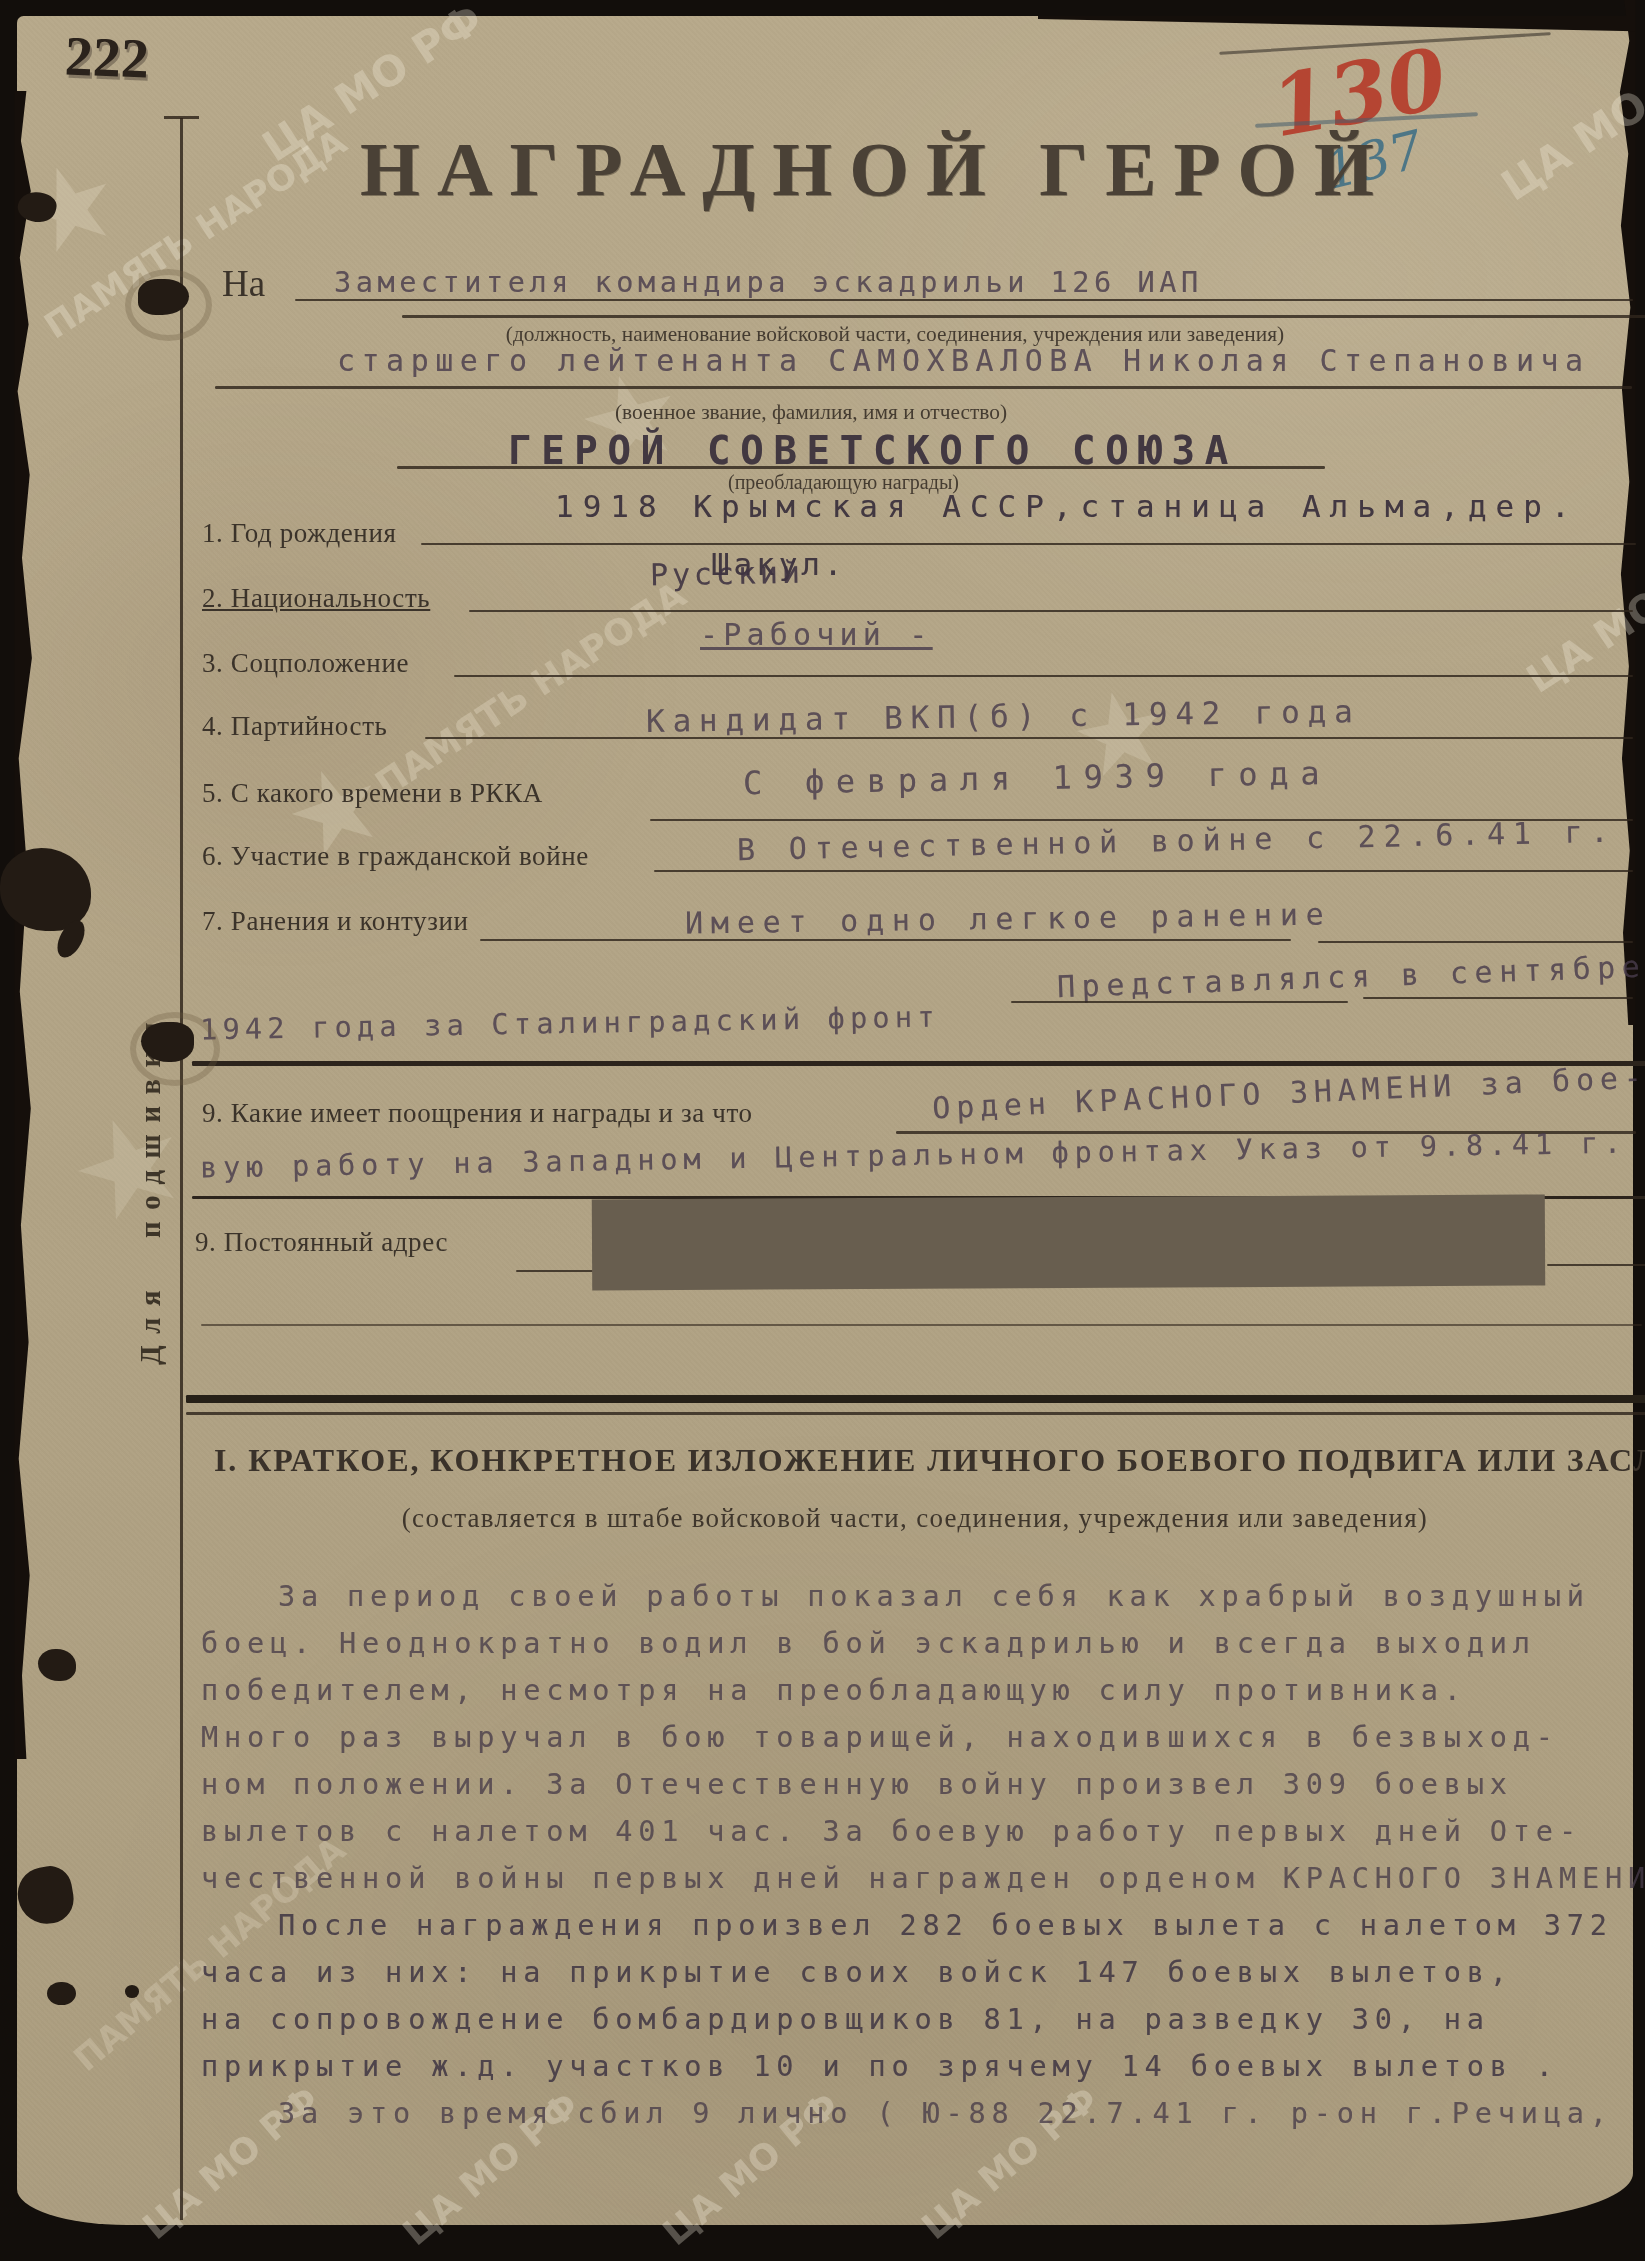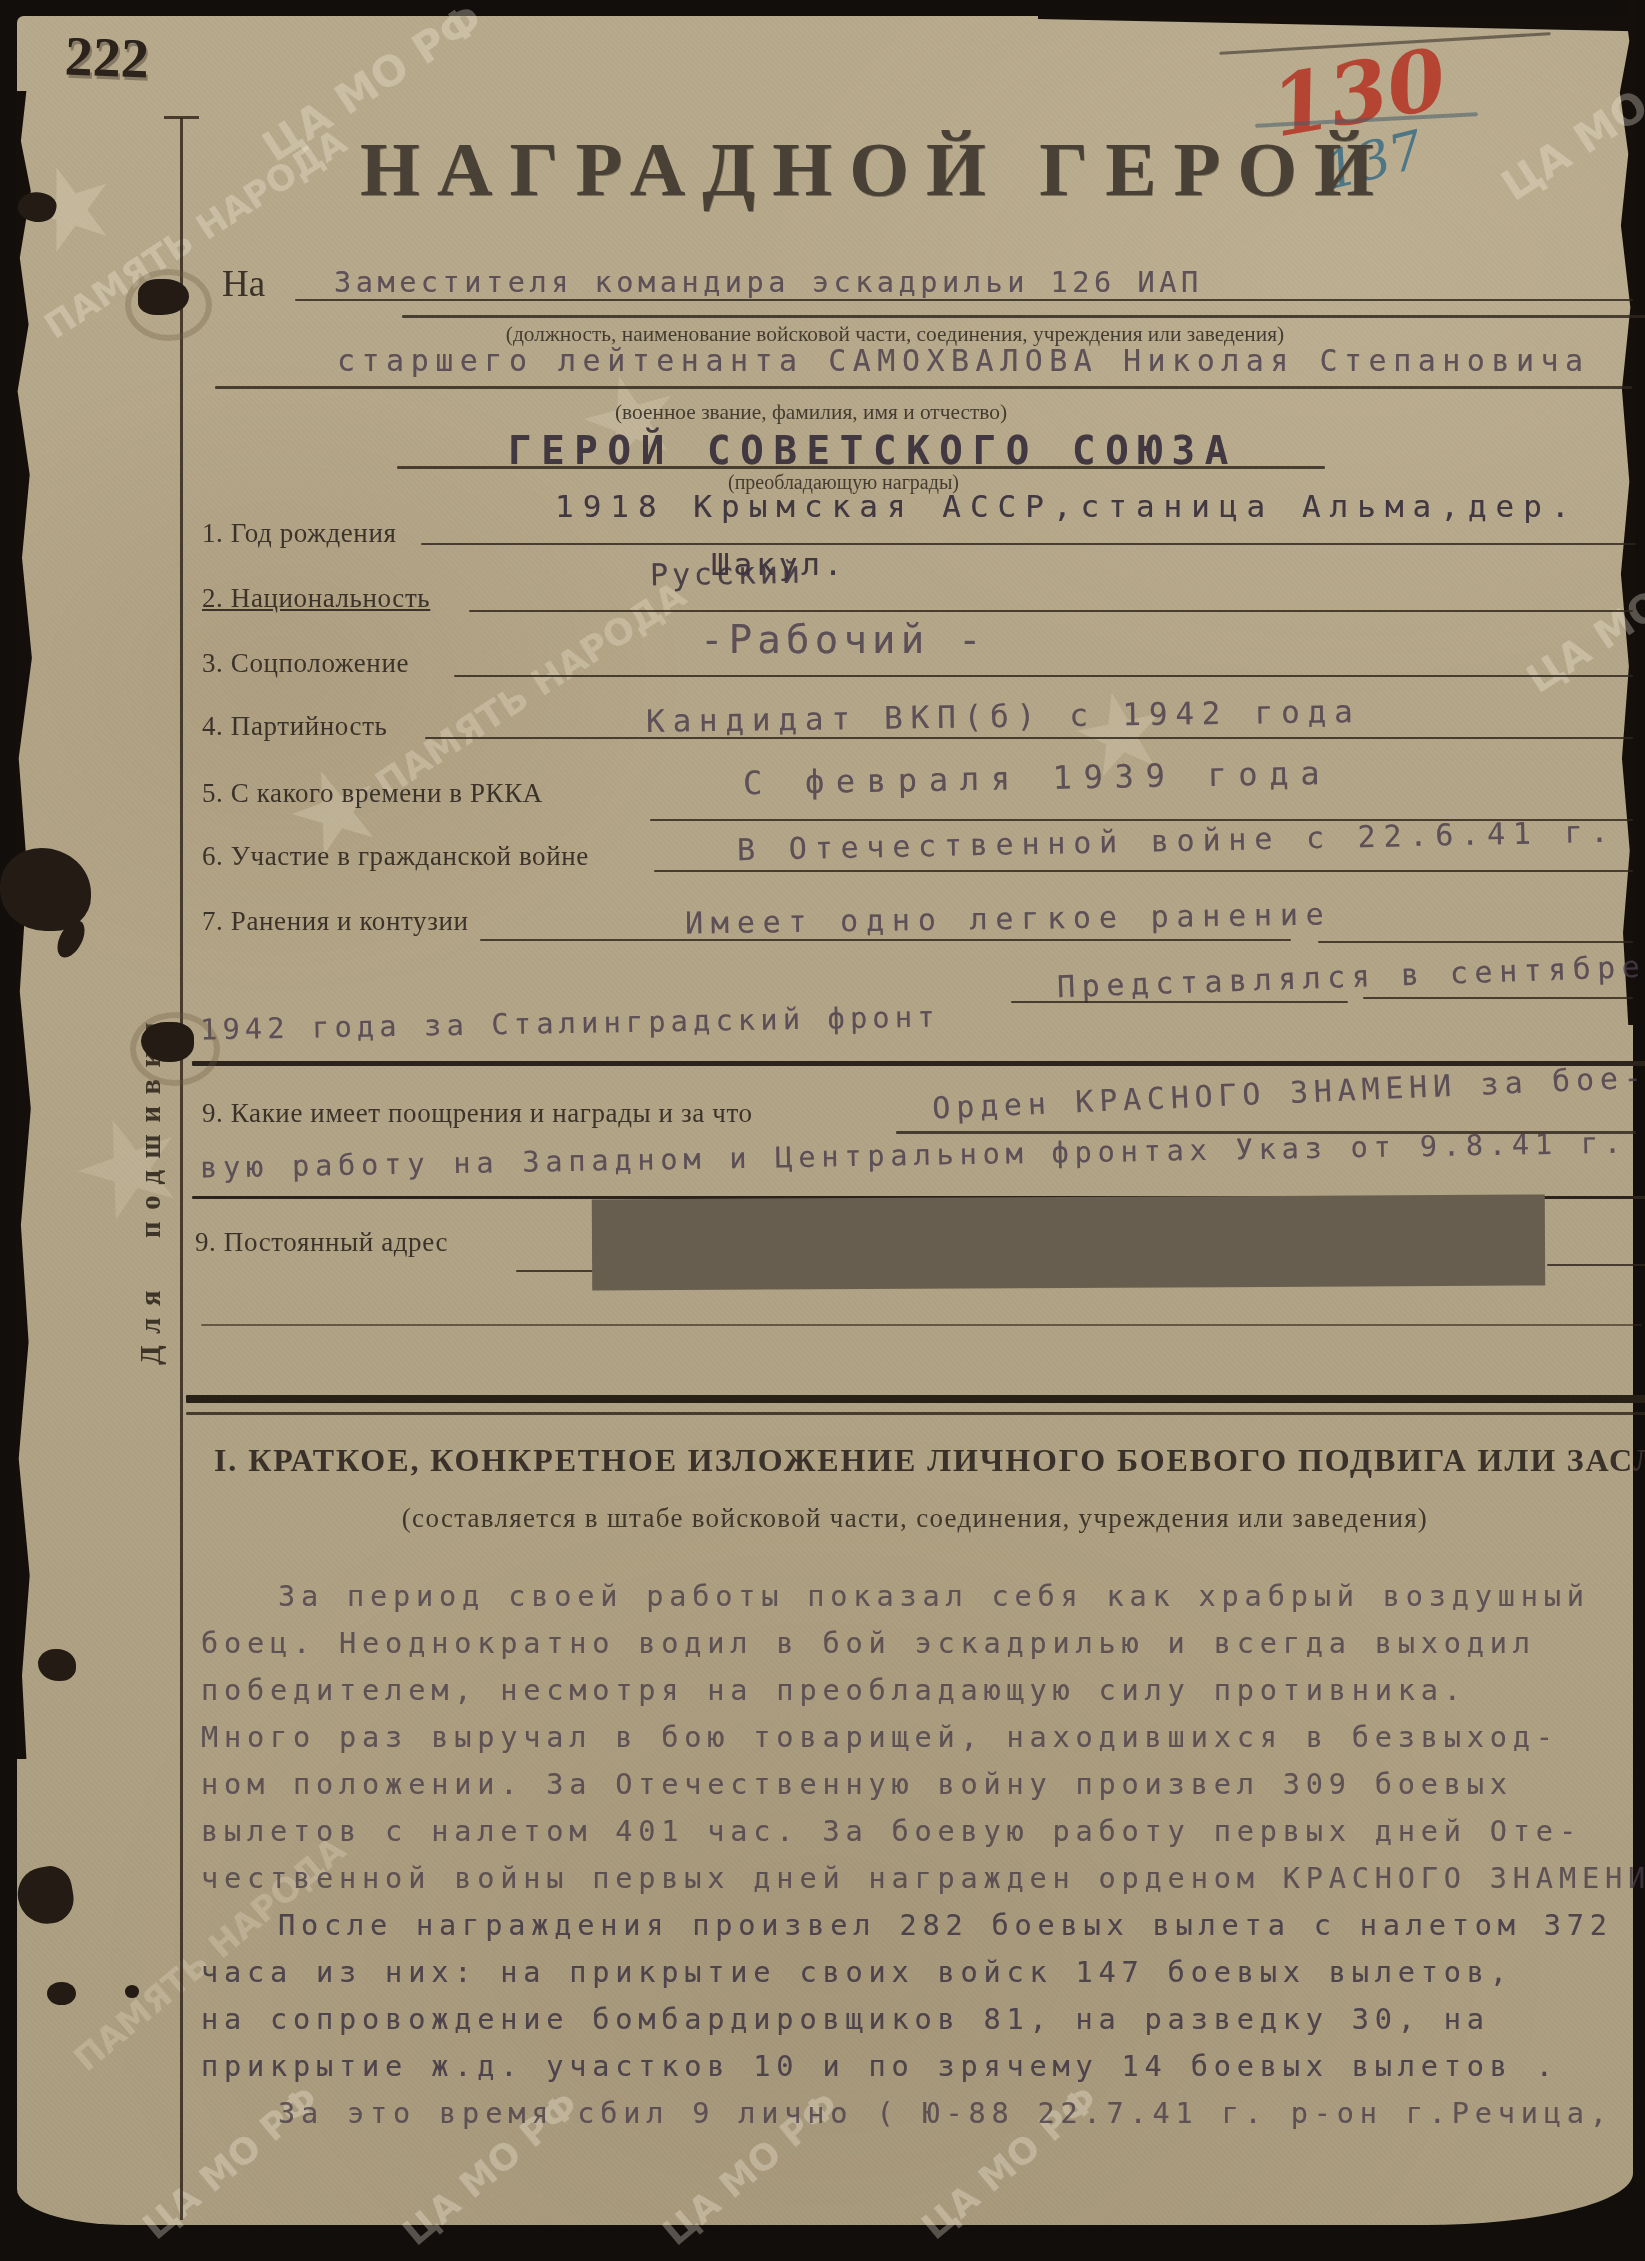--- a/index.html
+++ b/index.html
@@ -122,21 +122,21 @@
 
   <span class="typed dark" style="left:511px;top:488px;font-size:31px;letter-spacing:9px;">1918 Крымская АССР,станица Альма,дер.</span>
   <span class="print flabel" style="left:202px;top:518px;">1. Год рождения</span>
   <div class="rule" style="left:421px;top:543px;width:1215px;"></div>
   <span class="typed dark" style="left:667px;top:546px;font-size:31px;letter-spacing:3.9px;">Шакул.</span>
 
   <span class="typed" style="left:650px;top:556px;font-size:30px;letter-spacing:3.9px;transform:rotate(-1deg);color:rgba(62,50,64,.78);">Русский</span>
   <span class="print flabel" style="left:202px;top:583px;text-decoration:underline;">2. Национальность</span>
   <div class="rule" style="left:469px;top:610px;width:1164px;"></div>
 
-  <span class="typed" style="left:700px;top:617px;font-size:39px;letter-spacing:5.2px;">-Рабочий -</span>
+  <span class="typed" style="left:700px;top:617px;font-size:30px;letter-spacing:5.2px;text-decoration:underline;">-Рабочий -</span>
   <span class="print flabel" style="left:202px;top:648px;text-align:right;">3. Соцположение</span>
   <div class="rule" style="left:454px;top:675px;width:1179px;"></div>
 
   <span class="typed" style="left:646px;top:698px;font-size:31px;letter-spacing:7.8px;transform:rotate(-.8deg);">Кандидат ВКП(б) с 1942 года</span>
   <span class="print flabel" style="left:202px;top:711px;">4. Партийность</span>
   <div class="rule" style="left:425px;top:737px;width:1208px;"></div>
 
   <span class="typed" style="left:743px;top:759px;font-size:32px;letter-spacing:11.7px;transform:rotate(-1deg);">С февраля 1939 года</span>
   <span class="print flabel" style="left:202px;top:778px;">5. С какого времени в РККА</span>
   <div class="rule" style="left:650px;top:819px;width:983px;"></div>

